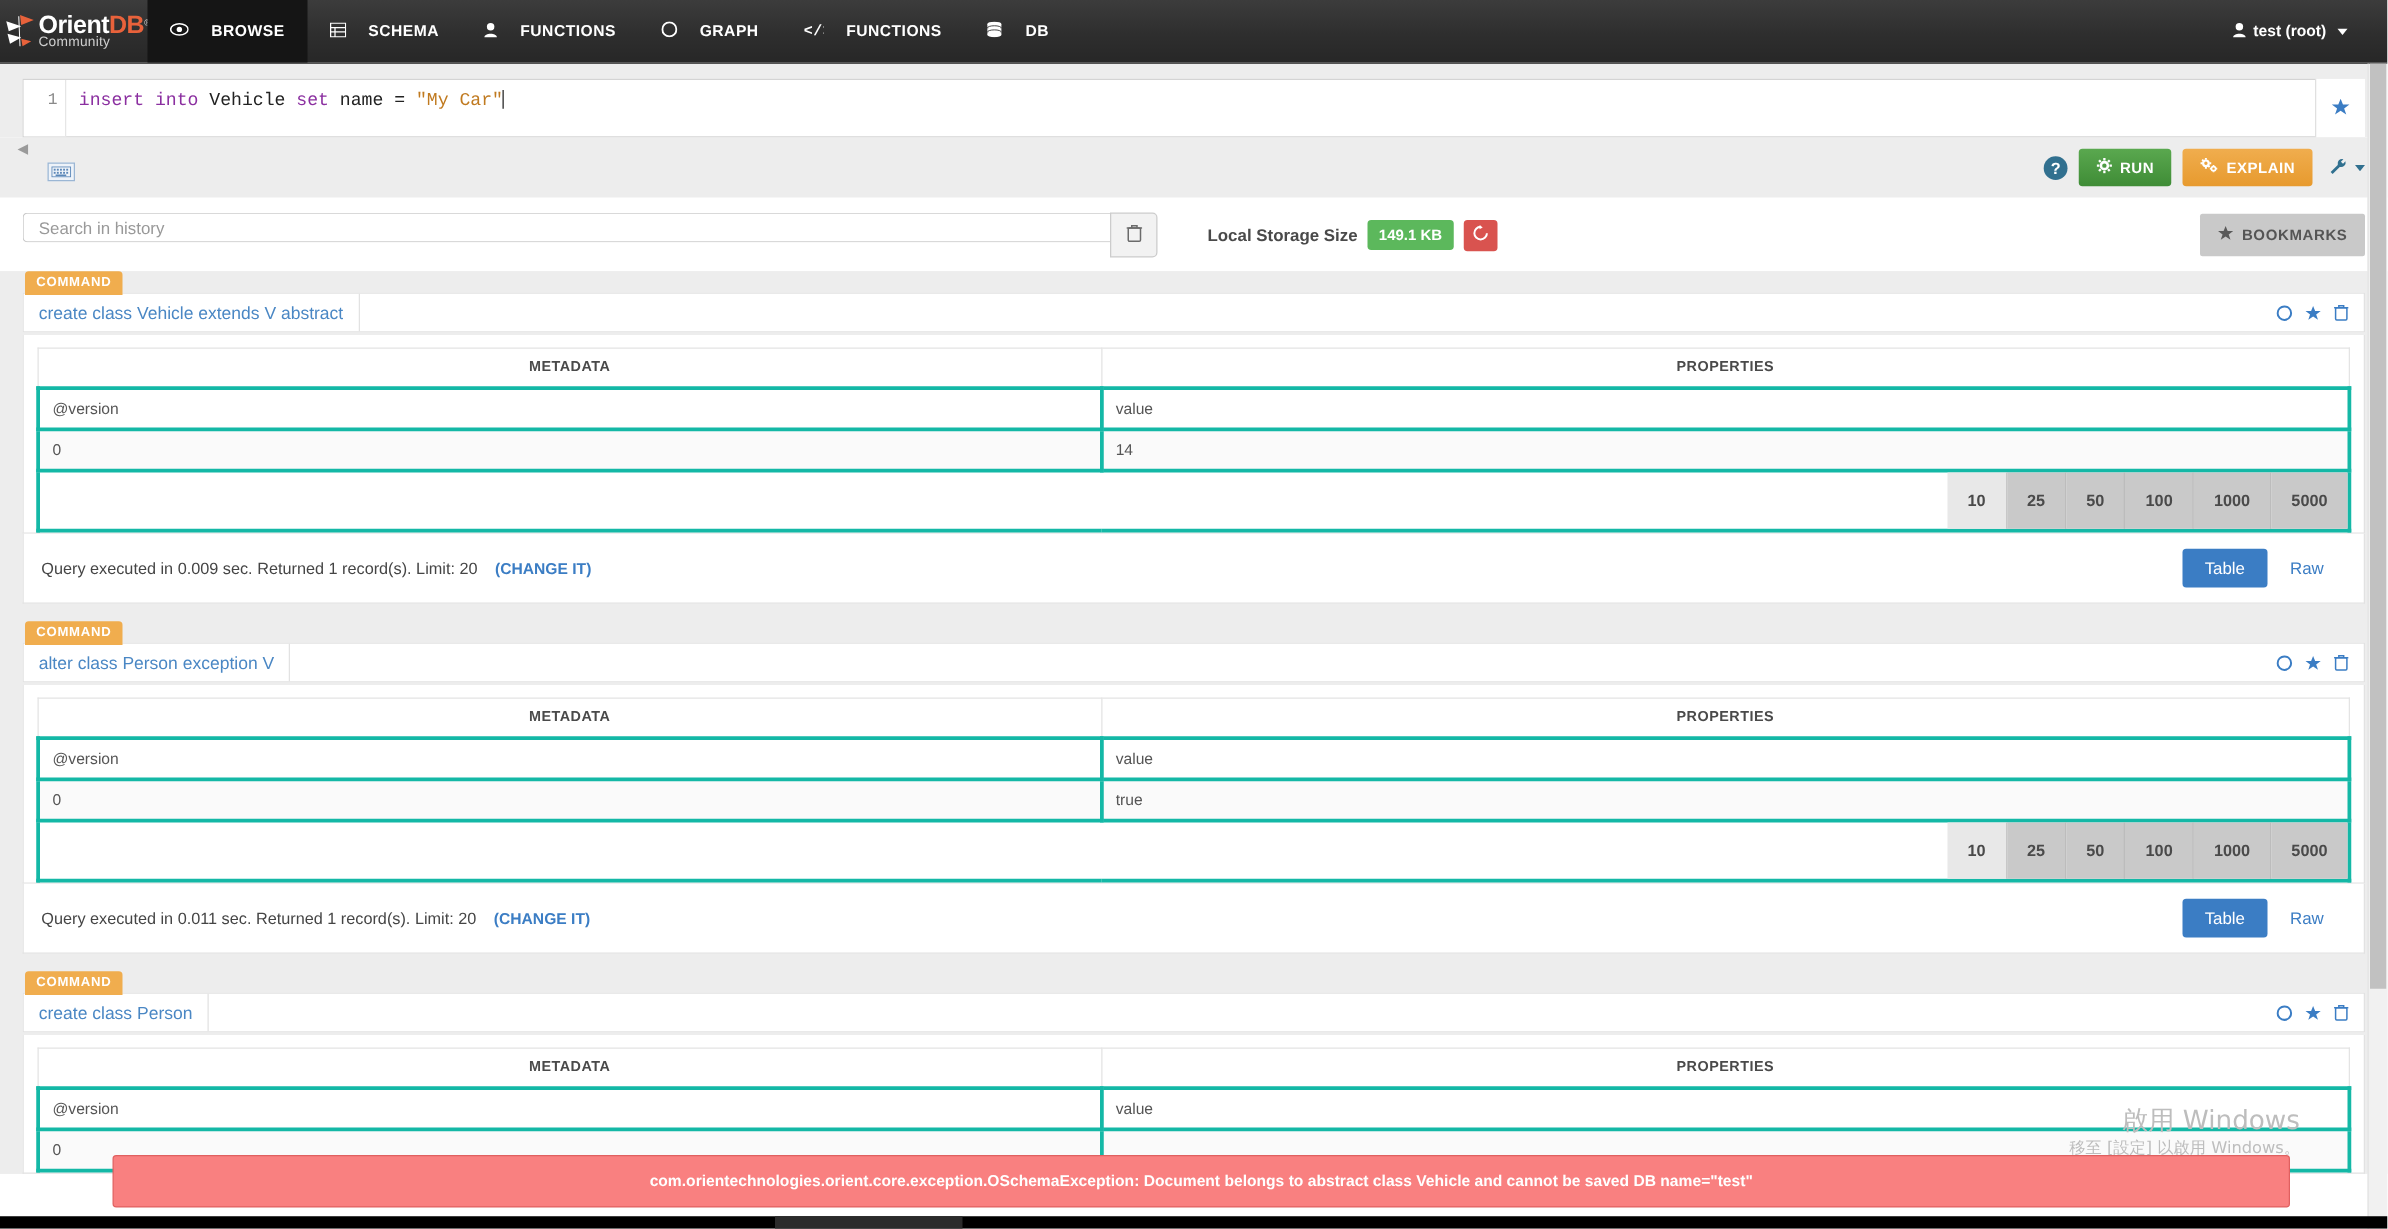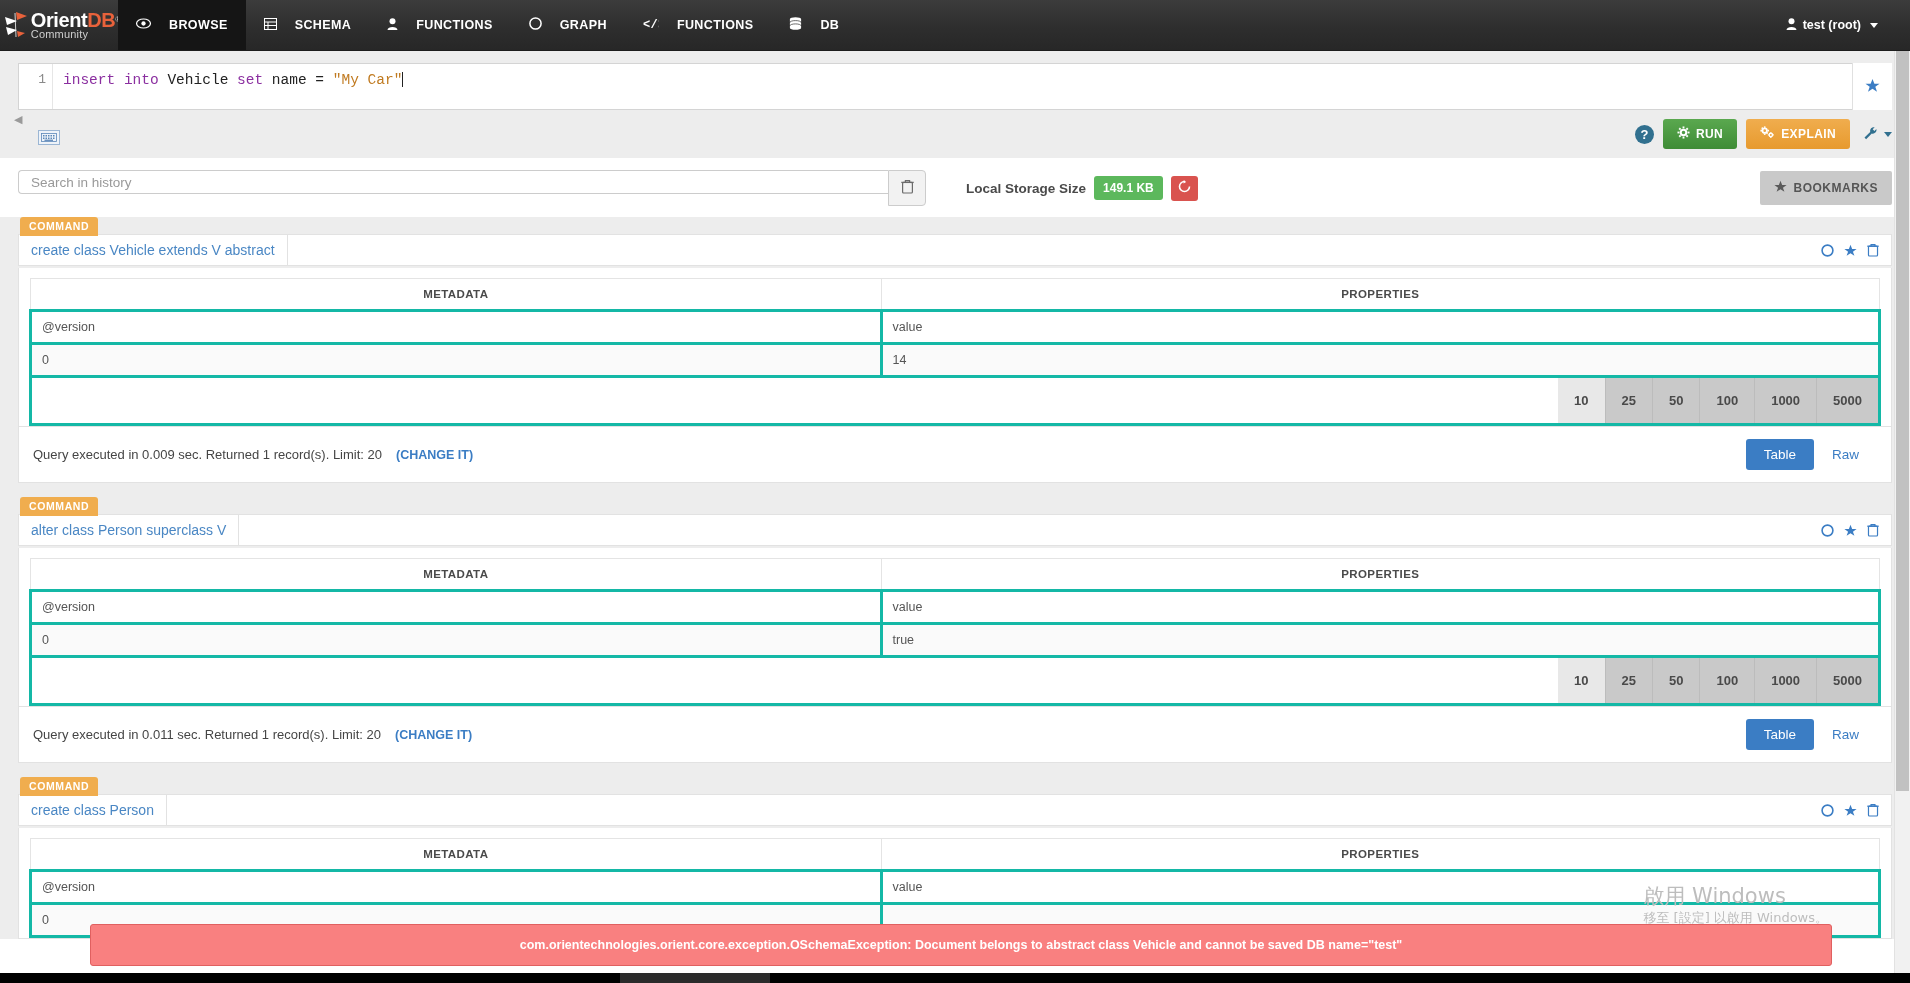--- a/index.html
+++ b/index.html
@@ -235,22 +235,22 @@
   .alert-error {
     position:absolute; left: 90px; right: 78px; top: 924px;
     background:#f98080; border:1px solid #e06060;
     color:#fff; font-weight:bold; font-size:12.5px;
     text-align:center; padding: 13px 10px; border-radius:3px;
     z-index: 40;
   }
 
   
   .watermark {
-    position:absolute; right: 82px; top: 884px;
-    text-align:left; color:#b9b9b9; z-index: 30;
+    position:absolute; right: 70px; top: 884px;
+    text-align:right; color:#b9b9b9; z-index: 30;
     font-family:"DejaVu Sans", sans-serif; pointer-events:none;
   }
   .wm-title { font-size: 21px; line-height: 1.15; color:#bdbdbd; }
   .wm-sub { font-size: 13px; color:#bdbdbd; margin-top:1px;}
 
   
   .scrollbar {
     position:absolute; right:0; top:51px; width:16px; bottom:0;
     background:#f1f1f1; border-left:1px solid #e2e2e2; z-index:50;
   }
@@ -567,21 +567,21 @@
           <button class="vt">Raw</button>
         </div>
       </div>
     </div>
 
     <div class="block-gap"></div>
 
     <div class="result-block">
       <span class="cmd-tag">COMMAND</span>
       <div class="block-head">
-        <div class="cmd-title">alter class Person superclass V</div>
+        <div class="cmd-title">alter class Person exception V</div>
         <div class="head-icons">
           <span>
               <svg width="13" height="13" viewBox="0 0 13 13">
                 <circle cx="6.5" cy="6.5" r="5.4" fill="none" stroke="#3b7dc4" stroke-width="1.6"></circle>
               </svg>
             </span>
           <span>
               <svg width="13" height="13" viewBox="0 0 16 16">
                 <polygon points="8,1 10,6 15.5,6 11,9.4 12.8,14.6 8,11.4 3.2,14.6 5,9.4 0.5,6 6,6" fill="#3b7dc4"></polygon>
               </svg>

